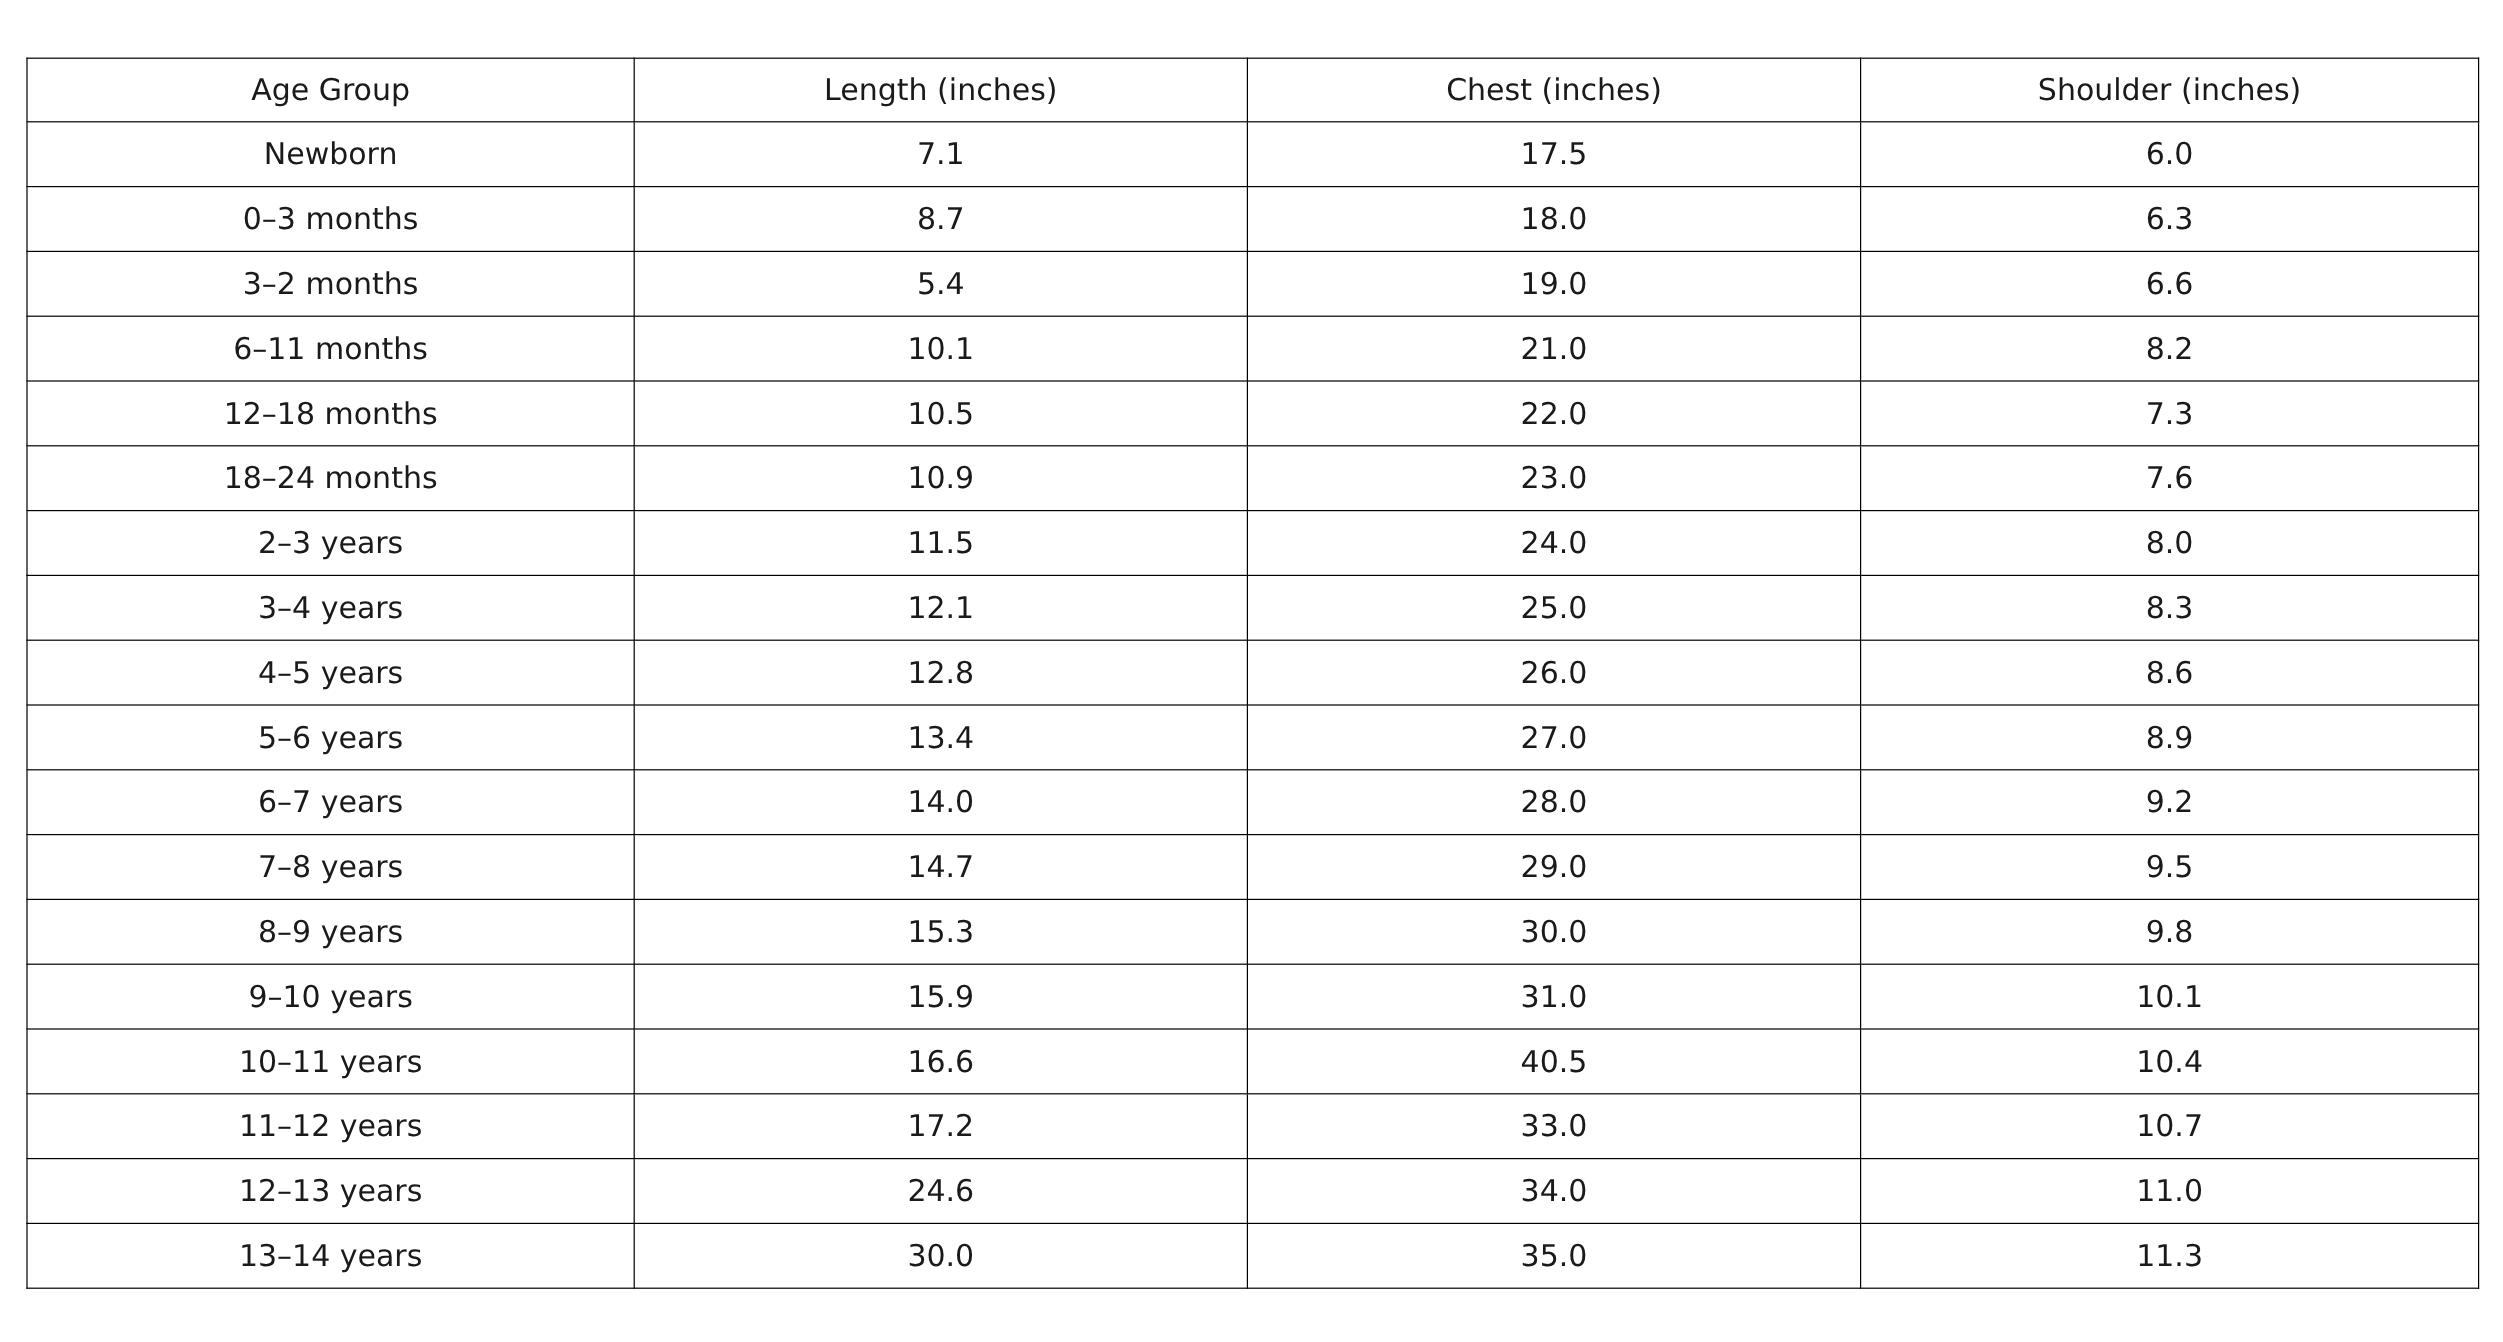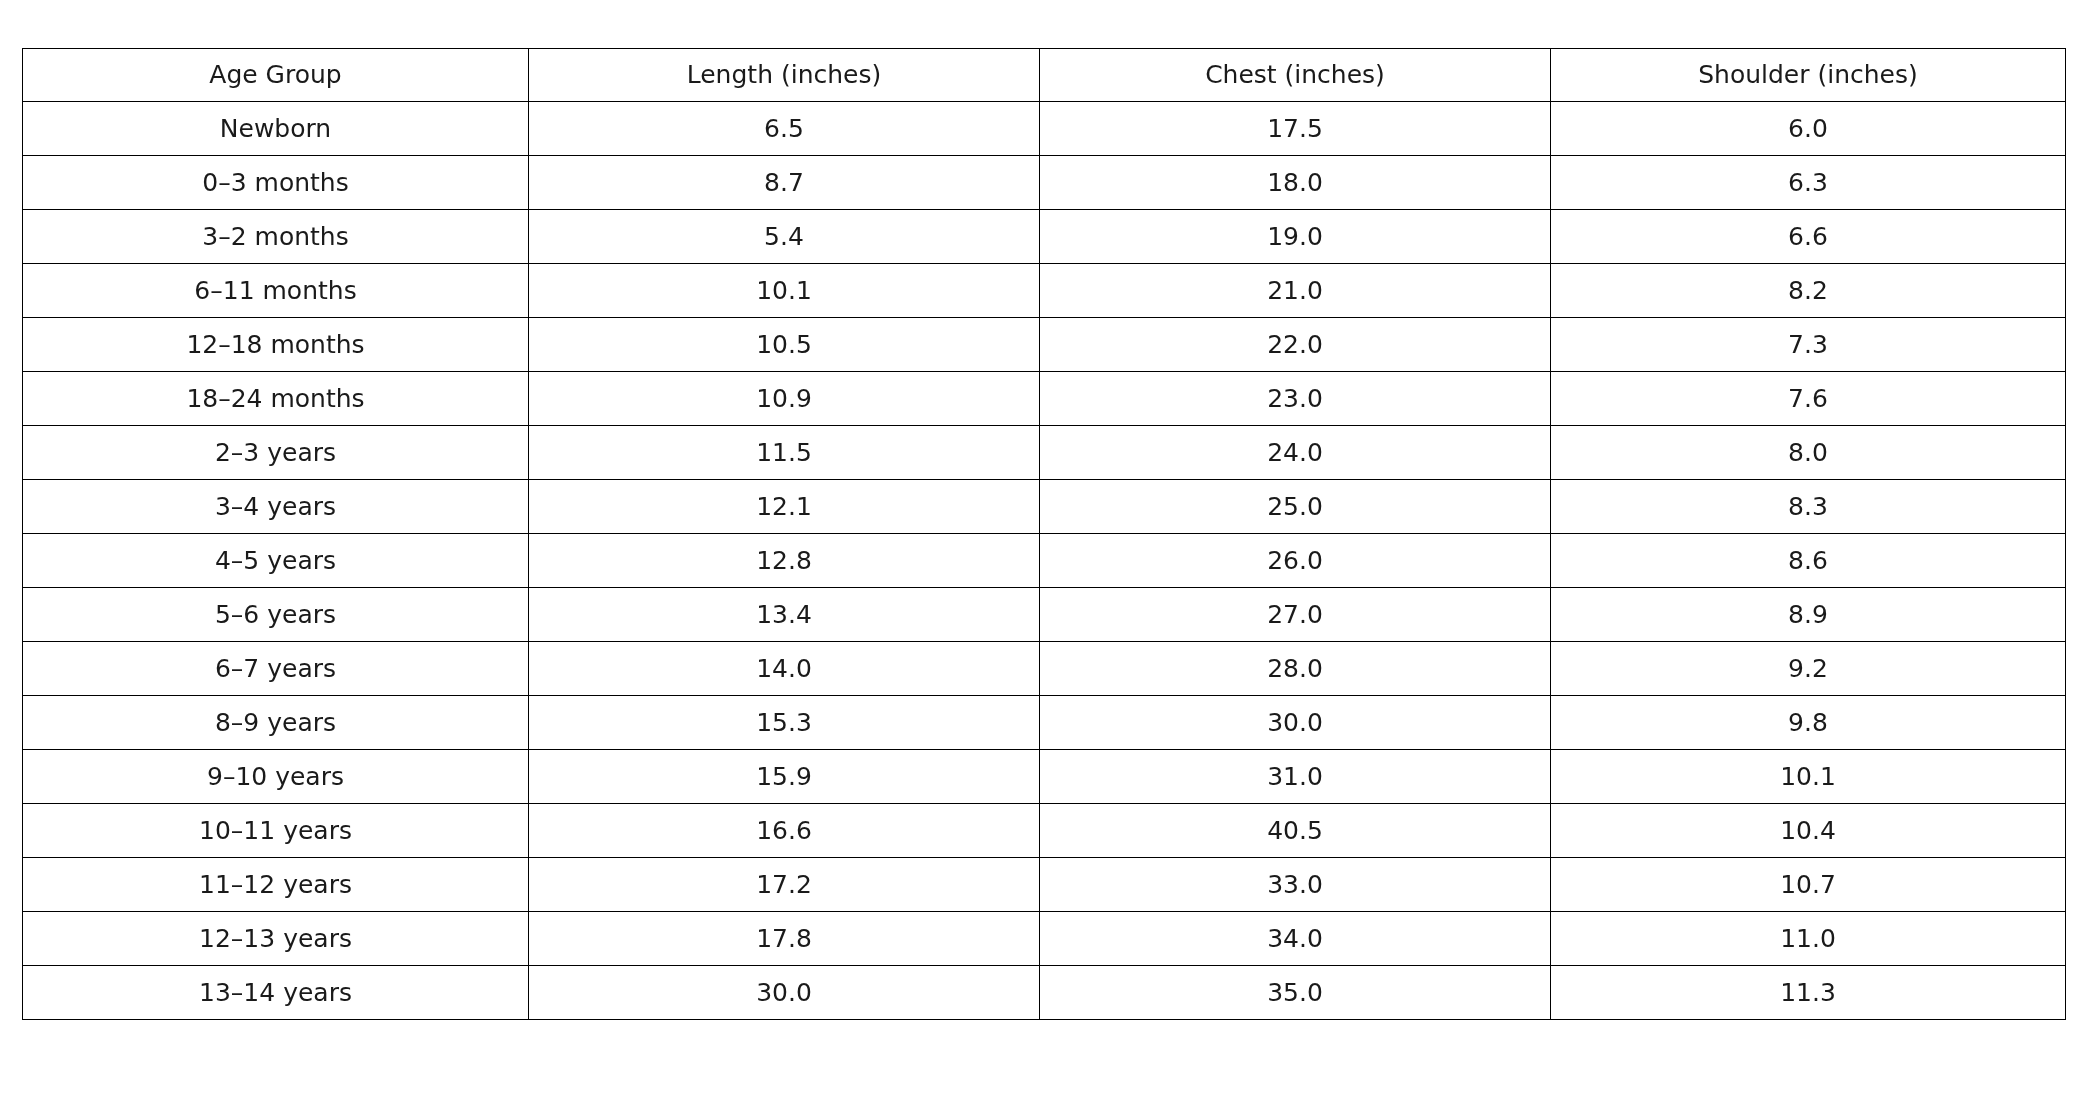--- a/index.html
+++ b/index.html
@@ -71,21 +71,21 @@
         <tr>
           <th>Age Group</th>
           <th>Length (inches)</th>
           <th>Chest (inches)</th>
           <th>Shoulder (inches)</th>
         </tr>
       </thead>
       <tbody>
         <tr>
           <td>Newborn</td>
-          <td>6.5</td>
+          <td>7.1</td>
           <td>17.5</td>
           <td>6.0</td>
         </tr>
         <tr>
           <td>0–3 months</td>
           <td>8.7</td>
           <td>18.0</td>
           <td>6.3</td>
         </tr>
         <tr>
@@ -136,20 +136,26 @@
           <td>27.0</td>
           <td>8.9</td>
         </tr>
         <tr>
           <td>6–7 years</td>
           <td>14.0</td>
           <td>28.0</td>
           <td>9.2</td>
         </tr>
         <tr>
+          <td>7–8 years</td>
+          <td>14.7</td>
+          <td>29.0</td>
+          <td>9.5</td>
+        </tr>
+        <tr>
           <td>8–9 years</td>
           <td>15.3</td>
           <td>30.0</td>
           <td>9.8</td>
         </tr>
         <tr>
           <td>9–10 years</td>
           <td>15.9</td>
           <td>31.0</td>
           <td>10.1</td>
@@ -161,21 +167,21 @@
           <td>10.4</td>
         </tr>
         <tr>
           <td>11–12 years</td>
           <td>17.2</td>
           <td>33.0</td>
           <td>10.7</td>
         </tr>
         <tr>
           <td>12–13 years</td>
-          <td>17.8</td>
+          <td>24.6</td>
           <td>34.0</td>
           <td>11.0</td>
         </tr>
         <tr>
           <td>13–14 years</td>
           <td>30.0</td>
           <td>35.0</td>
           <td>11.3</td>
         </tr>
       </tbody>

